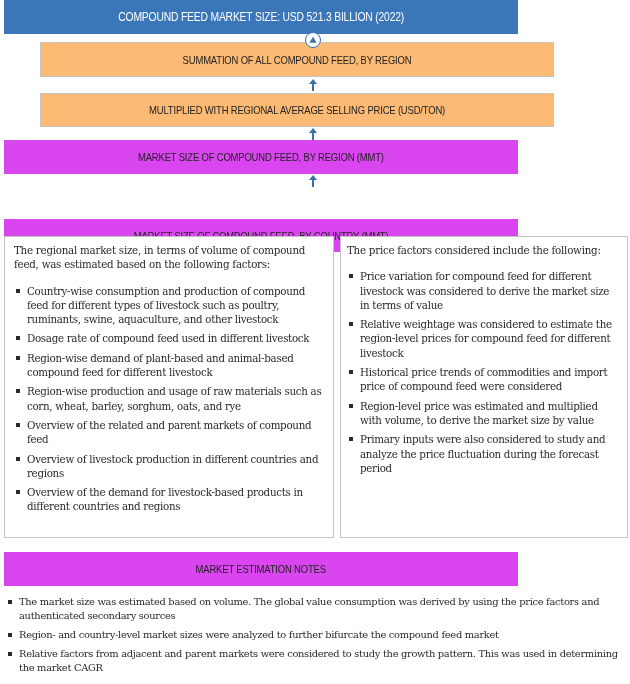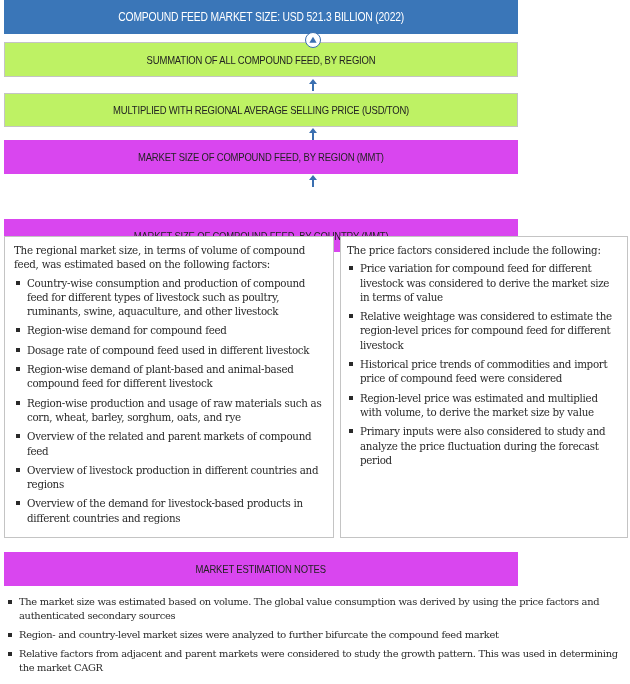--- a/index.html
+++ b/index.html
@@ -8,21 +8,21 @@
 
   .flow-box {
     position: absolute; left: 4px; width: 514px;
     display: flex; align-items: center; justify-content: center;
     font-family: "Liberation Sans", sans-serif;
     font-size: 11px; letter-spacing: -0.2px; text-transform: uppercase;
     transform-origin: center;
   }
   .flow-box span { display: inline-block; transform: scaleX(0.86); white-space: nowrap; }
   .header-bar { top: 0; height: 34px; background: #3a76b8; color: #ffffff; font-size: 12px; }
-  .outline-box { background: #bef264; border: 1px solid #c4c4c4; color: #222; }
+  .outline-box { background: #fdba74; border: 1px solid #c4c4c4; color: #222; margin-left: 36px; }
   .gray-box { background: #d946ef; color: #222; font-size: 11px; }
   #box-sum { top: 42px; height: 35px; }
   #box-mult { top: 93px; height: 34px; }
   #box-region { top: 140px; height: 34px; }
   #box-country { top: 188px; height: 33px; margin-top: 31px; }
 
   .circle-arrow {
     position: absolute; left: 305px; top: 32px; width: 16px; height: 16px;
     border: 1.5px solid #3a6fb0; border-radius: 50%; background: #fff;
     display: flex; align-items: center; justify-content: center; z-index: 3;
@@ -34,21 +34,21 @@
   #arrow-3 { top: 175px; }
 
   .col-box {
     position: absolute; top: 236px; height: 302px;
     border: 1px solid #c4c4c4; background: #fff;
     font-family: "DejaVu Serif", serif; font-size: 10.3px; line-height: 14.3px; color: #2a2a2a;
     padding: 6px 8px 6px 9px;
   }
   #left-col { left: 4px; width: 330px; }
   #right-col { left: 340px; width: 288px; padding-left: 6px; padding-right: 6px; }
-  .col-intro { margin-bottom: 4px; letter-spacing: -0.25px; }
+  .col-intro { margin-bottom: 12px; letter-spacing: -0.25px; }
   ul.bullets { list-style: none; }
   ul.bullets li { position: relative; padding-left: 13px; margin-bottom: 5px; letter-spacing: -0.3px; }
   ul.bullets li .bullet {
     position: absolute; left: 2px; top: 5px; width: 4px; height: 4px; background: #2a2a2a;
   }
 
   #notes-header { top: 552px; height: 34px; }
   .notes-list {
     position: absolute; left: 6px; top: 595px; width: 622px;
     font-family: "DejaVu Serif", serif; font-size: 9.9px; line-height: 14px; color: #2a2a2a;
@@ -94,21 +94,20 @@
 </svg>
 
 <div class="flow-box gray-box" id="box-country">
   <span>MARKET SIZE OF COMPOUND FEED, BY COUNTRY (MMT)</span>
 </div>
 
 <div class="col-box" id="left-col">
   <p class="col-intro">The regional market size, in terms of volume of compound feed, was estimated based on the following factors:</p>
   <ul class="bullets">
     <li><span class="bullet"></span><span>Country-wise consumption and production of compound feed for different types of livestock such as poultry, ruminants, swine, aquaculture, and other livestock</span></li>
-    <li><span class="bullet"></span><span>Region-wise demand for compound feed</span></li>
     <li><span class="bullet"></span><span>Dosage rate of compound feed used in different livestock</span></li>
     <li><span class="bullet"></span><span>Region-wise demand of plant-based and animal-based compound feed for different livestock</span></li>
     <li><span class="bullet"></span><span>Region-wise production and usage of raw materials such as corn, wheat, barley, sorghum, oats, and rye</span></li>
     <li><span class="bullet"></span><span>Overview of the related and parent markets of compound feed</span></li>
     <li><span class="bullet"></span><span>Overview of livestock production in different countries and regions</span></li>
     <li><span class="bullet"></span><span>Overview of the demand for livestock-based products in different countries and regions</span></li>
   </ul>
 </div>
 
 <div class="col-box" id="right-col">

